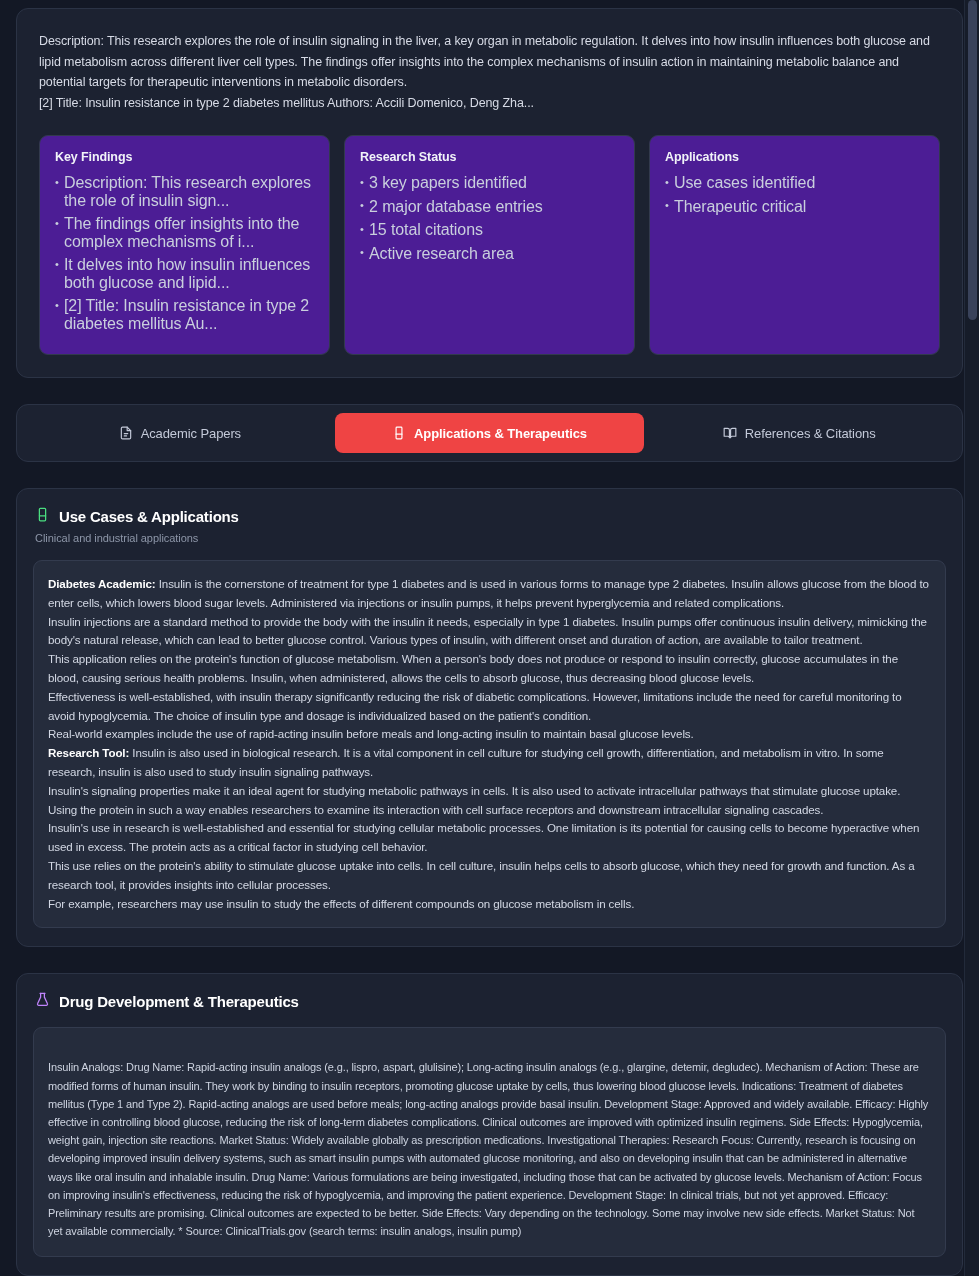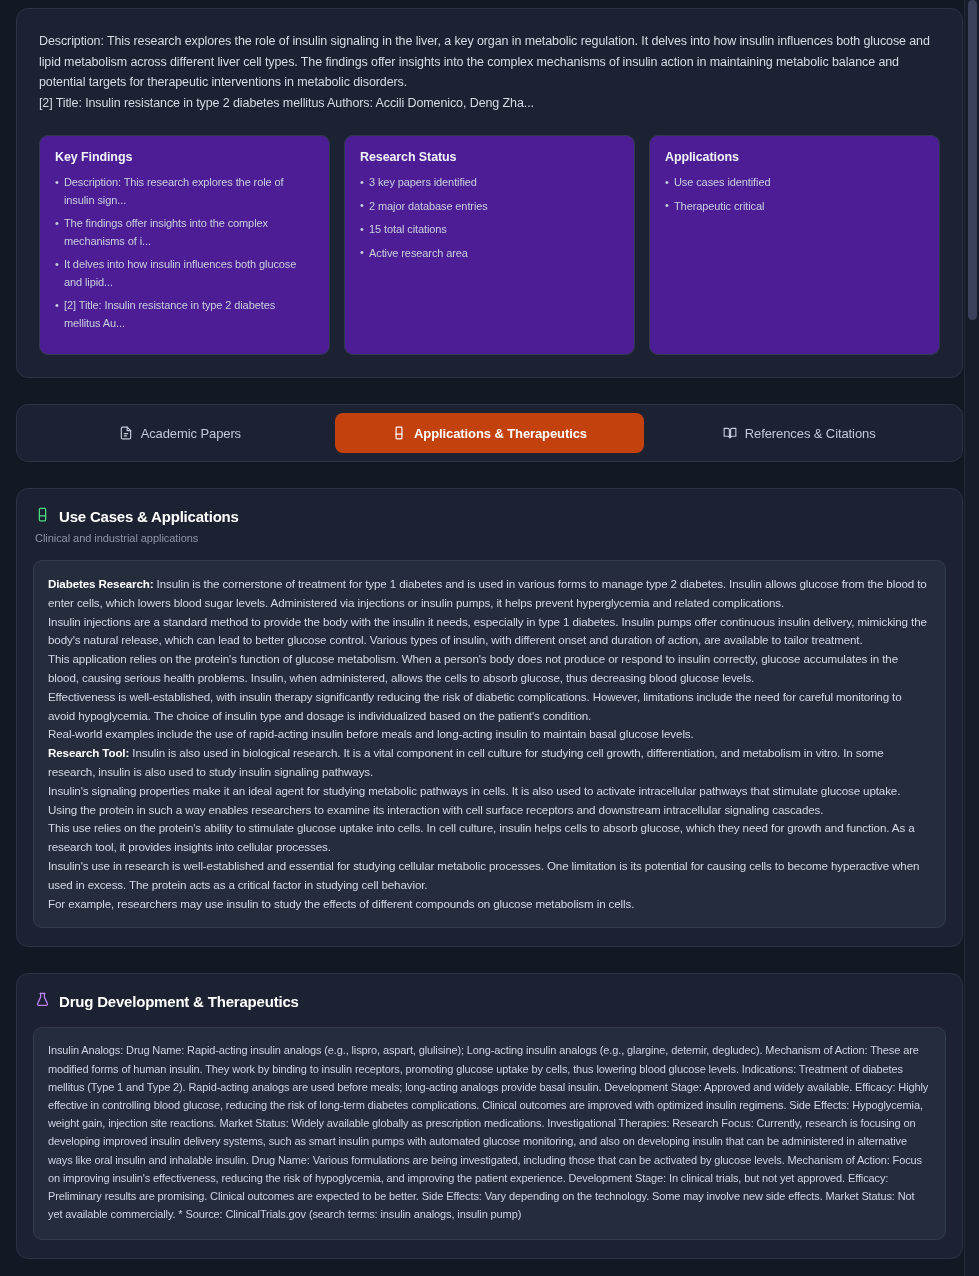--- a/index.html
+++ b/index.html
@@ -66,21 +66,21 @@
     color: #f1f3f8;
     margin-bottom: 10px;
     letter-spacing: -0.1px;
   }
 
   .mini-card ul {
     list-style: none;
   }
 
   .mini-card li {
-    font-size: 11px;
+    font-size: 16px;
     line-height: 17.5px;
     color: #c9cfdd;
     margin-bottom: 6px;
     padding-left: 9px;
     position: relative;
     letter-spacing: -0.1px;
   }
   .mini-card li::before {
     content: "\2022";
     position: absolute;
@@ -107,21 +107,21 @@
     border-radius: 8px;
     font-size: 13px;
     color: #c3c9d8;
     cursor: pointer;
     letter-spacing: -0.1px;
     background: transparent;
     border: none;
     font-family: inherit;
   }
   .tab.active {
-    background: #c2410c;
+    background: #ef4444;
     color: #ffffff;
     font-weight: bold;
   }
   .tab .ic { display: flex; align-items: center; }
   .tab svg { display: block; }
 
   
   .section {
     padding: 18px 16px 18px 16px;
   }
@@ -154,21 +154,21 @@
   }
 
   .prose p {
     font-size: 11.6px;
     line-height: 18.8px;
     color: #d3d8e4;
     letter-spacing: -0.12px;
   }
   .prose p b { color: #ffffff; font-weight: bold; }
 
-  .drug-body { padding: 13px 16px 16px 14px; }
+  .drug-body { padding: 30px 16px 16px 14px; }
   .drug-body p {
     font-size: 11px;
     line-height: 18.2px;
     color: #ced4e1;
     letter-spacing: -0.12px;
     text-align: left;
   }
 
   
   .scrollbar-track {
@@ -278,29 +278,29 @@
         <svg width="15" height="15" viewBox="0 0 24 24" fill="none" stroke="#4ade80" stroke-width="2" stroke-linecap="round" stroke-linejoin="round">
           <rect x="7" y="2" width="10" height="20" rx="1.5"></rect>
           <line x1="7" y1="14" x2="17" y2="14"></line>
         </svg>
       </span>
       <h2>Use Cases &amp; Applications</h2>
     </div>
     <div class="section-sub">Clinical and industrial applications</div>
 
     <div class="section-body prose">
-      <p><b>Diabetes Research:</b><span> Insulin is the cornerstone of treatment for type 1 diabetes and is used in various forms to manage type 2 diabetes. Insulin allows glucose from the blood to enter cells, which lowers blood sugar levels. Administered via injections or insulin pumps, it helps prevent hyperglycemia and related complications.</span></p>
+      <p><b>Diabetes Academic:</b><span> Insulin is the cornerstone of treatment for type 1 diabetes and is used in various forms to manage type 2 diabetes. Insulin allows glucose from the blood to enter cells, which lowers blood sugar levels. Administered via injections or insulin pumps, it helps prevent hyperglycemia and related complications.</span></p>
       <p>Insulin injections are a standard method to provide the body with the insulin it needs, especially in type 1 diabetes. Insulin pumps offer continuous insulin delivery, mimicking the body's natural release, which can lead to better glucose control. Various types of insulin, with different onset and duration of action, are available to tailor treatment.</p>
       <p>This application relies on the protein's function of glucose metabolism. When a person's body does not produce or respond to insulin correctly, glucose accumulates in the blood, causing serious health problems. Insulin, when administered, allows the cells to absorb glucose, thus decreasing blood glucose levels.</p>
       <p>Effectiveness is well-established, with insulin therapy significantly reducing the risk of diabetic complications. However, limitations include the need for careful monitoring to avoid hypoglycemia. The choice of insulin type and dosage is individualized based on the patient's condition.</p>
       <p>Real-world examples include the use of rapid-acting insulin before meals and long-acting insulin to maintain basal glucose levels.</p>
       <p><b>Research Tool:</b><span> Insulin is also used in biological research. It is a vital component in cell culture for studying cell growth, differentiation, and metabolism in vitro. In some research, insulin is also used to study insulin signaling pathways.</span></p>
       <p>Insulin's signaling properties make it an ideal agent for studying metabolic pathways in cells. It is also used to activate intracellular pathways that stimulate glucose uptake. Using the protein in such a way enables researchers to examine its interaction with cell surface receptors and downstream intracellular signaling cascades.</p>
+      <p>Insulin's use in research is well-established and essential for studying cellular metabolic processes. One limitation is its potential for causing cells to become hyperactive when used in excess. The protein acts as a critical factor in studying cell behavior.</p>
       <p>This use relies on the protein's ability to stimulate glucose uptake into cells. In cell culture, insulin helps cells to absorb glucose, which they need for growth and function. As a research tool, it provides insights into cellular processes.</p>
-      <p>Insulin's use in research is well-established and essential for studying cellular metabolic processes. One limitation is its potential for causing cells to become hyperactive when used in excess. The protein acts as a critical factor in studying cell behavior.</p>
       <p>For example, researchers may use insulin to study the effects of different compounds on glucose metabolism in cells.</p>
     </div>
   </div>
 
   <div class="card section">
 
     <div class="section-head">
       <span class="ic">
         <svg width="15" height="15" viewBox="0 0 24 24" fill="none" stroke="#c084fc" stroke-width="2" stroke-linecap="round" stroke-linejoin="round">
           <path d="M9 2v6.2L4.2 18.4A2 2 0 0 0 6 21.3h12a2 2 0 0 0 1.8-2.9L15 8.2V2"></path>

